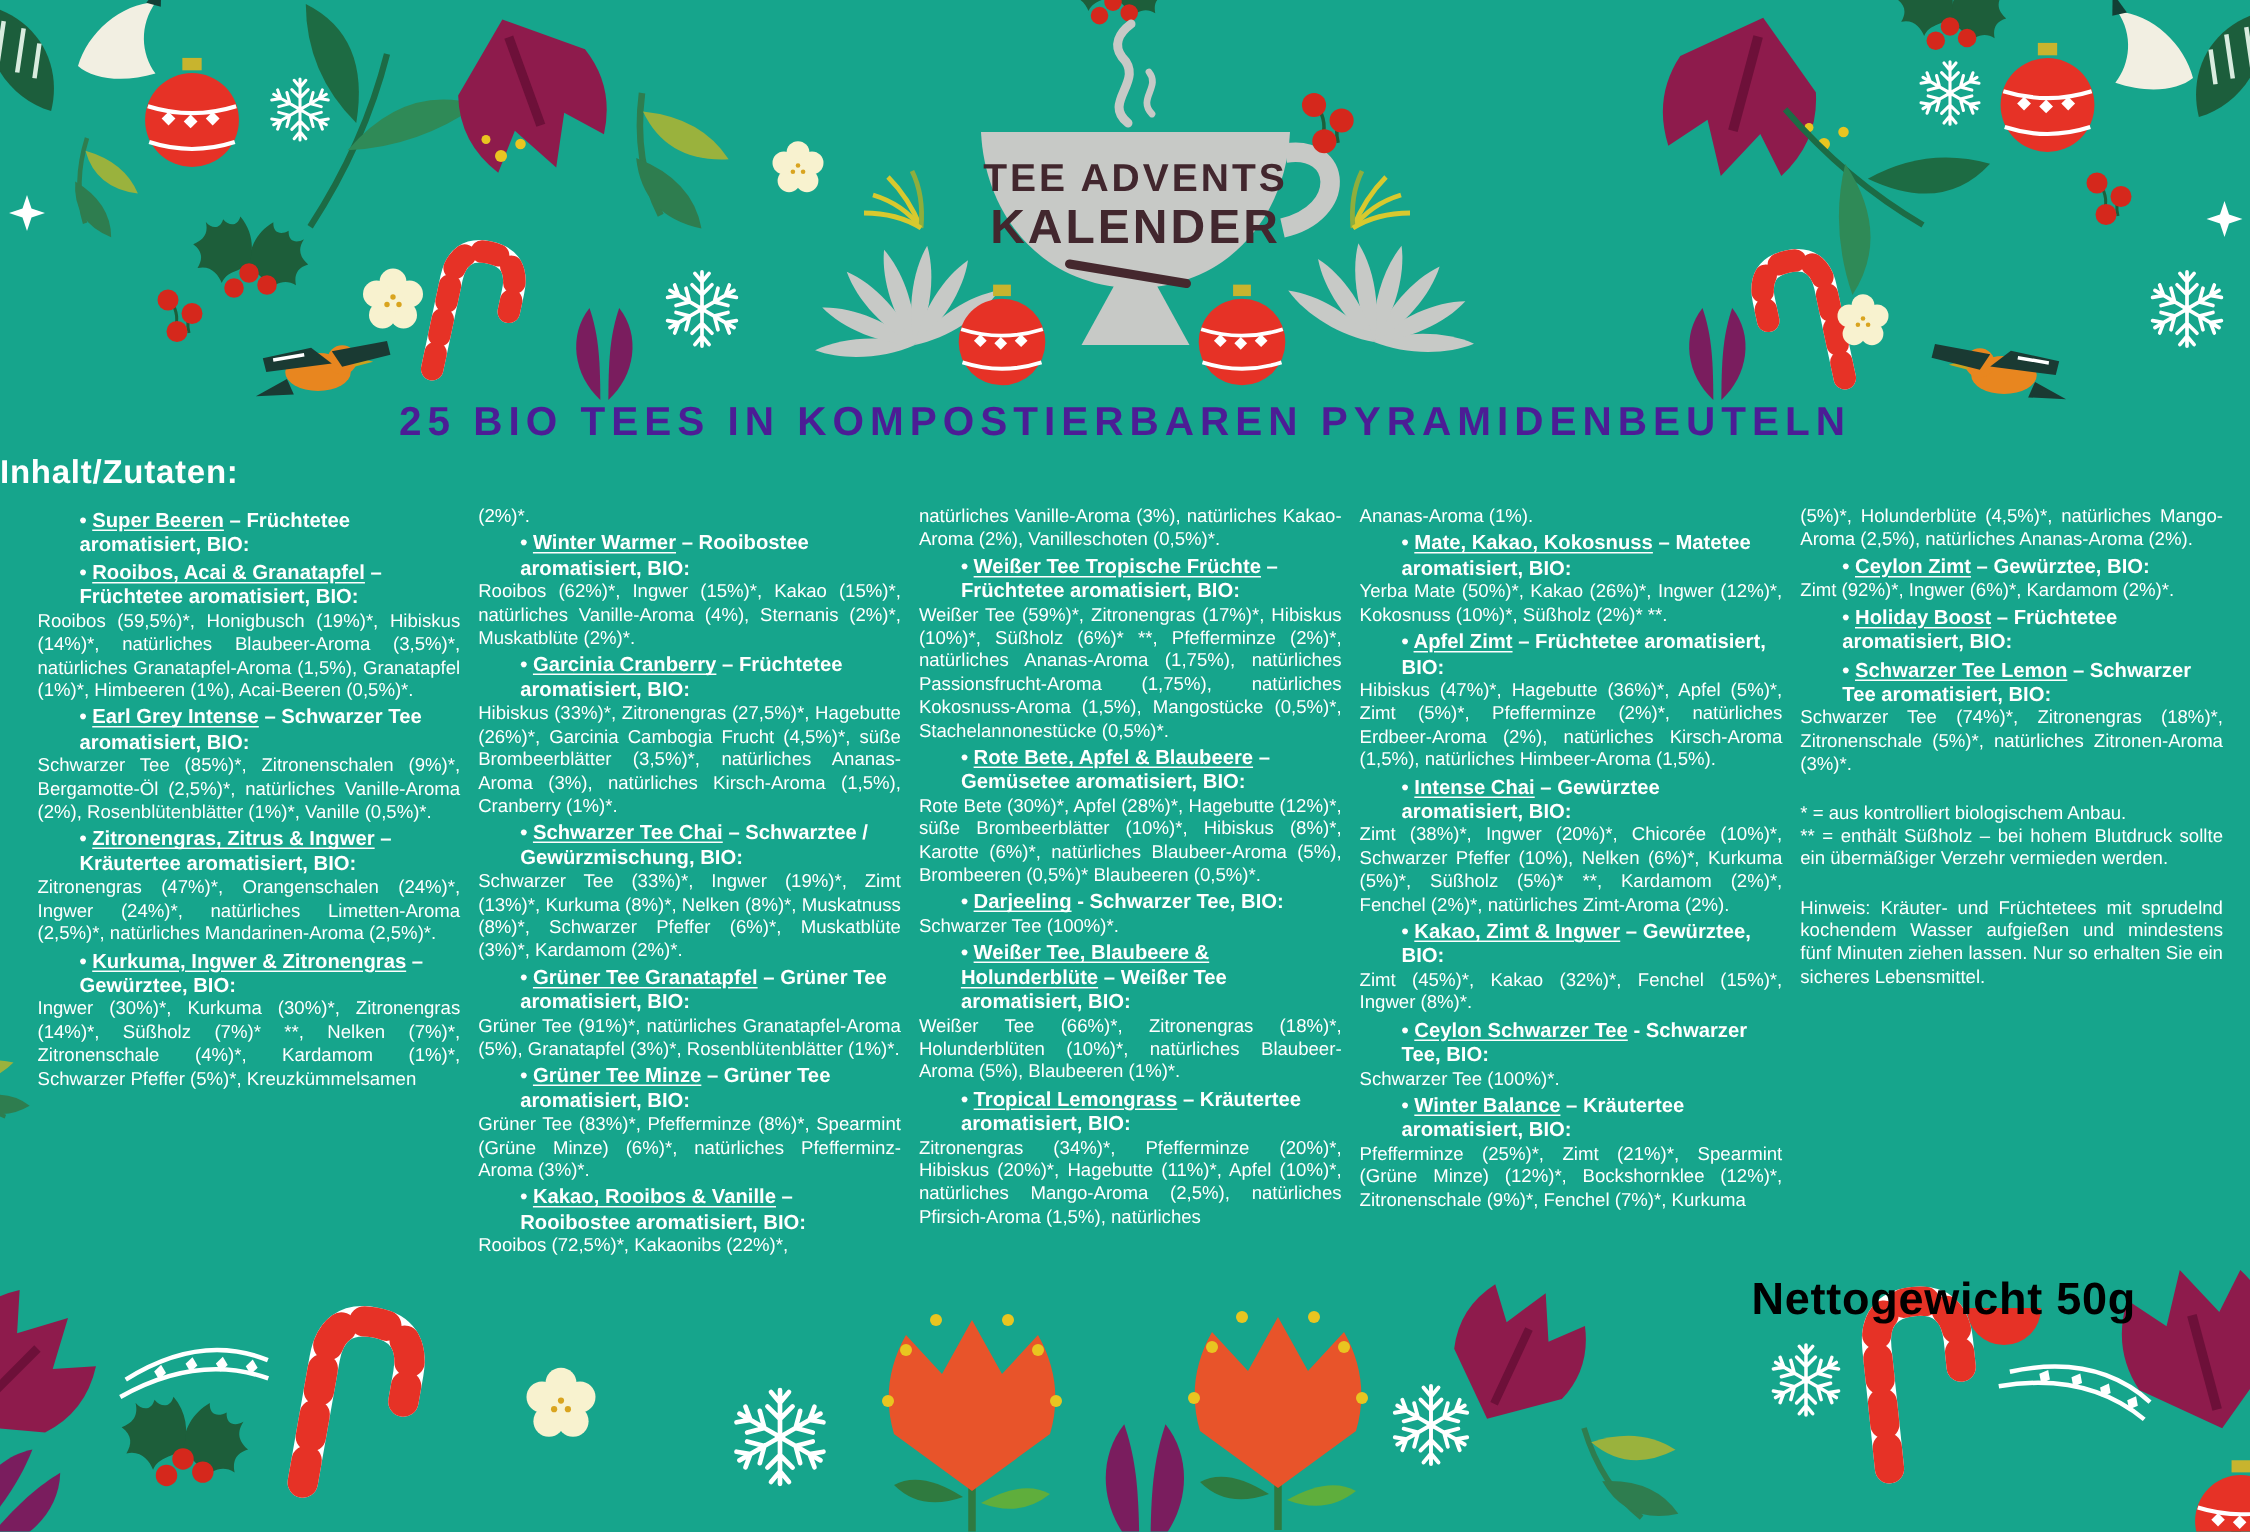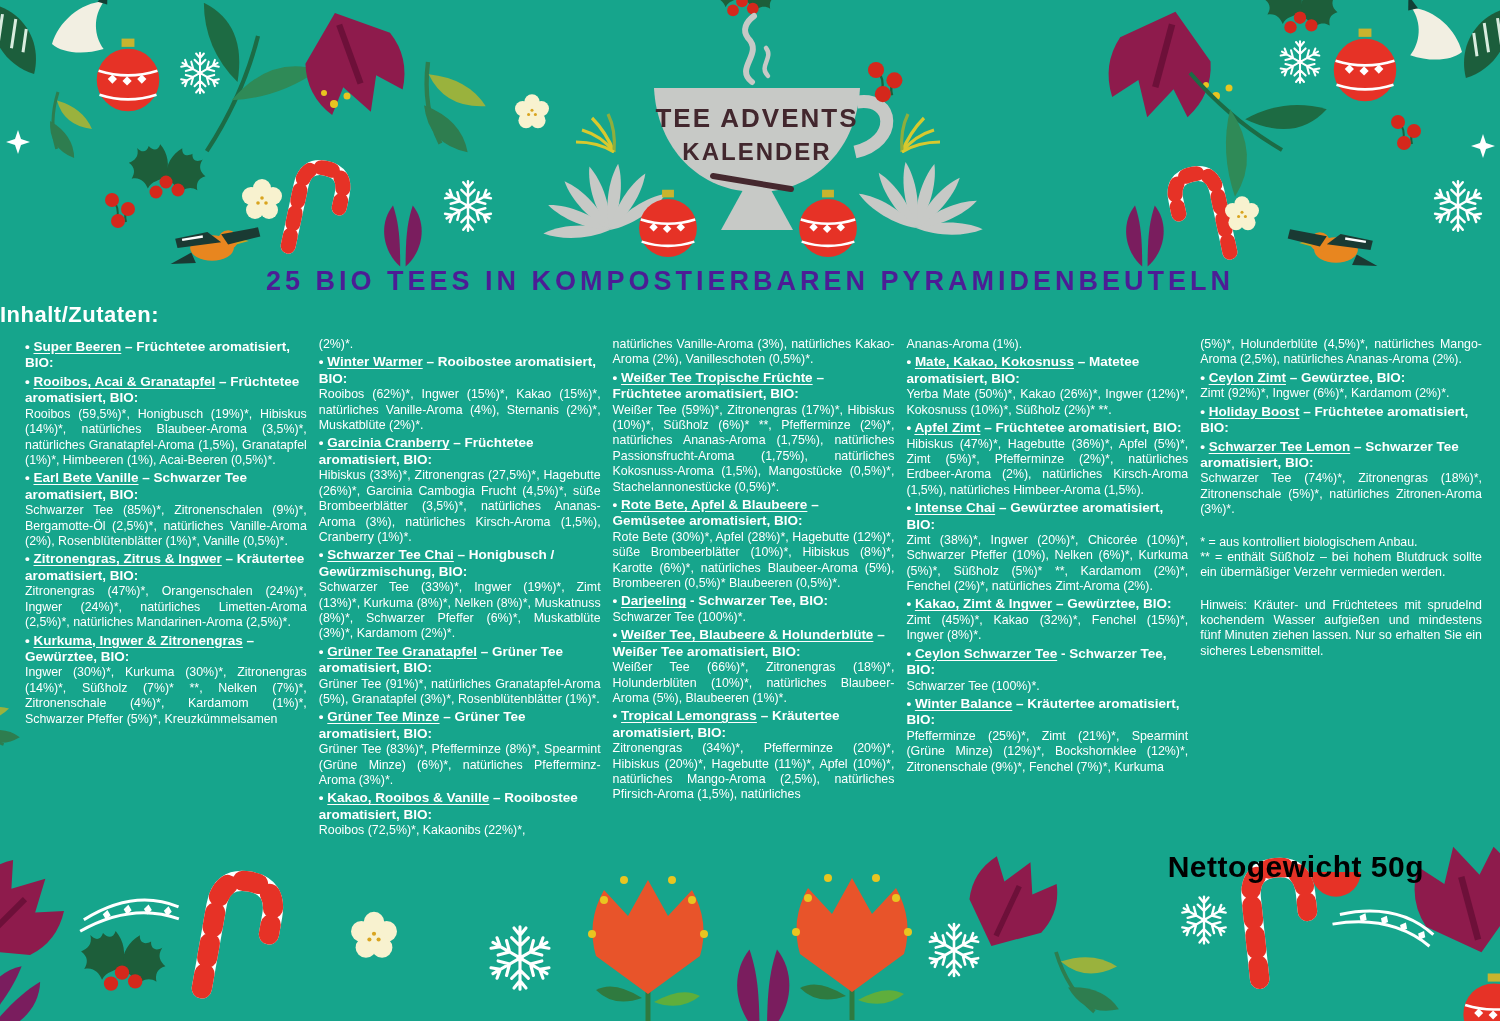--- a/index.html
+++ b/index.html
@@ -7,36 +7,36 @@
     position:relative;width:1500px;height:1021px;overflow:hidden;
     background:#16a58c;
     font-family:"Liberation Sans",sans-serif;
   }
   #deco{position:absolute;left:0;top:0;pointer-events:none;}
   .logo{
     position:absolute;left:607px;top:102px;width:300px;text-align:center;
     color:#42272e;font-weight:bold;line-height:33px;letter-spacing:2px;
   }
   .logo .l1{font-size:26px;}
-  .logo .l2{font-size:24px;}
+  .logo .l2{font-size:32px;}
   .title{
     position:absolute;top:266px;left:0;width:100%;text-align:center;
     color:#4c1d95;font-size:27px;font-weight:bold;letter-spacing:4px;
   }
   .subtitle{
     position:absolute;top:302px;left:0;width:100%;text-align:left;
     color:#ffffff;font-size:22px;font-weight:bold;letter-spacing:0.5px;
   }
   .cols{
     position:absolute;left:25px;top:337px;width:1457px;
     display:flex;gap:12px;
   }
   .col{flex:1;min-width:0;color:#ffffff;}
   .tea-heading{
-    font-size:13.5px;font-weight:bold;line-height:1.22;margin-top:2px;
+    font-size:13.5px;font-weight:bold;line-height:1.22;margin-top:2px;margin-left:28px;
   }
   .tea-name{text-decoration:underline;text-underline-offset:2px;}
   .tea-body{
     font-size:12.4px;line-height:1.24;text-align:justify;
   }
   .fn-gap{margin-top:17px;}
   .net-weight{
     position:absolute;top:850px;right:76px;
     color:#000000;font-size:30px;font-weight:bold;letter-spacing:0.5px;
   }
@@ -264,34 +264,34 @@
 </div>
 
 <div class="title">25 BIO TEES IN KOMPOSTIERBAREN PYRAMIDENBEUTELN</div>
 <div class="subtitle">Inhalt/Zutaten:</div>
 
 <div class="cols">
   <div class="col">
       <div class="tea-heading"><span>• </span><span class="tea-name">Super Beeren</span><span> – Früchtetee aromatisiert, BIO:</span></div>
       <div class="tea-heading"><span>• </span><span class="tea-name">Rooibos, Acai &amp; Granatapfel</span><span> – Früchtetee aromatisiert, BIO:</span></div>
       <div class="tea-body">Rooibos (59,5%)*, Honigbusch (19%)*, Hibiskus (14%)*, natürliches Blaubeer-Aroma (3,5%)*, natürliches Granatapfel-Aroma (1,5%), Granatapfel (1%)*, Himbeeren (1%), Acai-Beeren (0,5%)*.</div>
-      <div class="tea-heading"><span>• </span><span class="tea-name">Earl Bete Vanille</span><span> – Schwarzer Tee aromatisiert, BIO:</span></div>
+      <div class="tea-heading"><span>• </span><span class="tea-name">Earl Grey Intense</span><span> – Schwarzer Tee aromatisiert, BIO:</span></div>
       <div class="tea-body">Schwarzer Tee (85%)*, Zitronenschalen (9%)*, Bergamotte-Öl (2,5%)*, natürliches Vanille-Aroma (2%), Rosenblütenblätter (1%)*, Vanille (0,5%)*.</div>
       <div class="tea-heading"><span>• </span><span class="tea-name">Zitronengras, Zitrus &amp; Ingwer</span><span> – Kräutertee aromatisiert, BIO:</span></div>
       <div class="tea-body">Zitronengras (47%)*, Orangenschalen (24%)*, Ingwer (24%)*, natürliches Limetten-Aroma (2,5%)*, natürliches Mandarinen-Aroma (2,5%)*.</div>
       <div class="tea-heading"><span>• </span><span class="tea-name">Kurkuma, Ingwer &amp; Zitronengras</span><span> – Gewürztee, BIO:</span></div>
       <div class="tea-body">Ingwer (30%)*, Kurkuma (30%)*, Zitronengras (14%)*, Süßholz (7%)* **, Nelken (7%)*, Zitronenschale (4%)*, Kardamom (1%)*, Schwarzer Pfeffer (5%)*, Kreuzkümmelsamen</div>
     </div>
   <div class="col">
       <div class="tea-body">(2%)*.</div>
       <div class="tea-heading"><span>• </span><span class="tea-name">Winter Warmer</span><span> – Rooibostee aromatisiert, BIO:</span></div>
       <div class="tea-body">Rooibos (62%)*, Ingwer (15%)*, Kakao (15%)*, natürliches Vanille-Aroma (4%), Sternanis (2%)*, Muskatblüte (2%)*.</div>
       <div class="tea-heading"><span>• </span><span class="tea-name">Garcinia Cranberry</span><span> – Früchtetee aromatisiert, BIO:</span></div>
       <div class="tea-body">Hibiskus (33%)*, Zitronengras (27,5%)*, Hagebutte (26%)*, Garcinia Cambogia Frucht (4,5%)*, süße Brombeerblätter (3,5%)*, natürliches Ananas-Aroma (3%), natürliches Kirsch-Aroma (1,5%), Cranberry (1%)*.</div>
-      <div class="tea-heading"><span>• </span><span class="tea-name">Schwarzer Tee Chai</span><span> – Honigbusch / Gewürzmischung, BIO:</span></div>
+      <div class="tea-heading"><span>• </span><span class="tea-name">Schwarzer Tee Chai</span><span> – Schwarztee / Gewürzmischung, BIO:</span></div>
       <div class="tea-body">Schwarzer Tee (33%)*, Ingwer (19%)*, Zimt (13%)*, Kurkuma (8%)*, Nelken (8%)*, Muskatnuss (8%)*, Schwarzer Pfeffer (6%)*, Muskatblüte (3%)*, Kardamom (2%)*.</div>
       <div class="tea-heading"><span>• </span><span class="tea-name">Grüner Tee Granatapfel</span><span> – Grüner Tee aromatisiert, BIO:</span></div>
       <div class="tea-body">Grüner Tee (91%)*, natürliches Granatapfel-Aroma (5%), Granatapfel (3%)*, Rosenblütenblätter (1%)*.</div>
       <div class="tea-heading"><span>• </span><span class="tea-name">Grüner Tee Minze</span><span> – Grüner Tee aromatisiert, BIO:</span></div>
       <div class="tea-body">Grüner Tee (83%)*, Pfefferminze (8%)*, Spearmint (Grüne Minze) (6%)*, natürliches Pfefferminz-Aroma (3%)*.</div>
       <div class="tea-heading"><span>• </span><span class="tea-name">Kakao, Rooibos &amp; Vanille</span><span> – Rooibostee aromatisiert, BIO:</span></div>
       <div class="tea-body">Rooibos (72,5%)*, Kakaonibs (22%)*,</div>
     </div>
   <div class="col">
       <div class="tea-body">natürliches Vanille-Aroma (3%), natürliches Kakao-Aroma (2%), Vanilleschoten (0,5%)*.</div>

